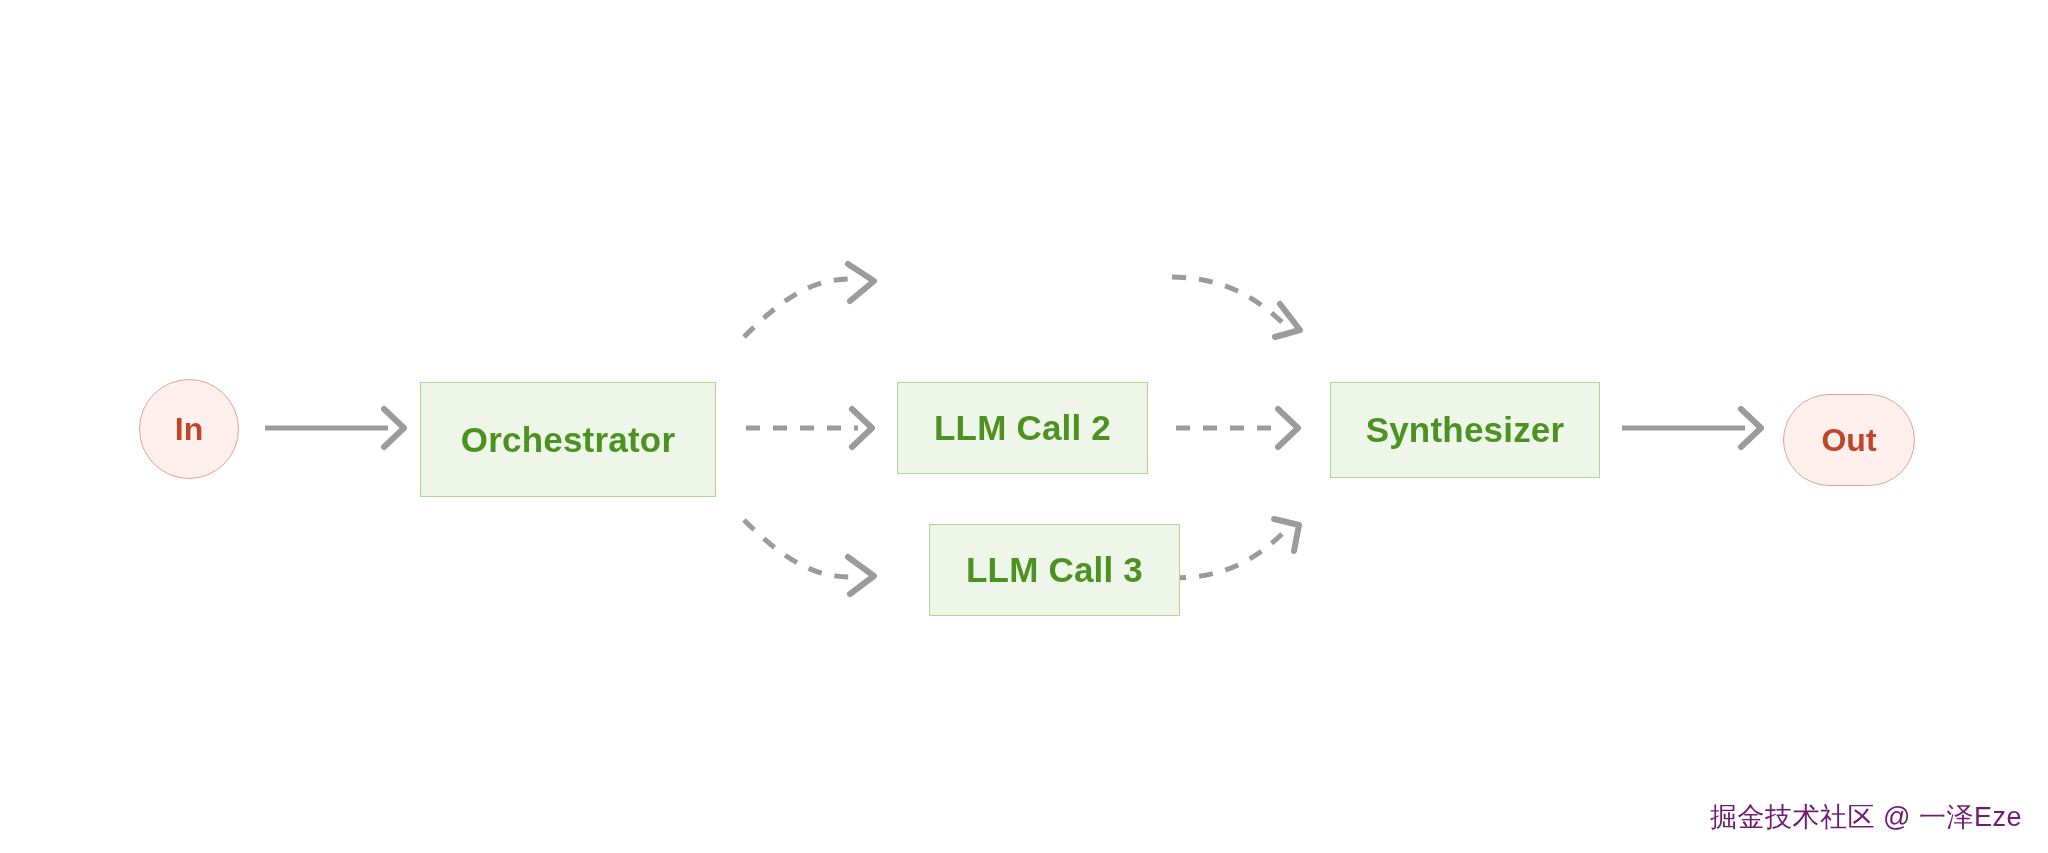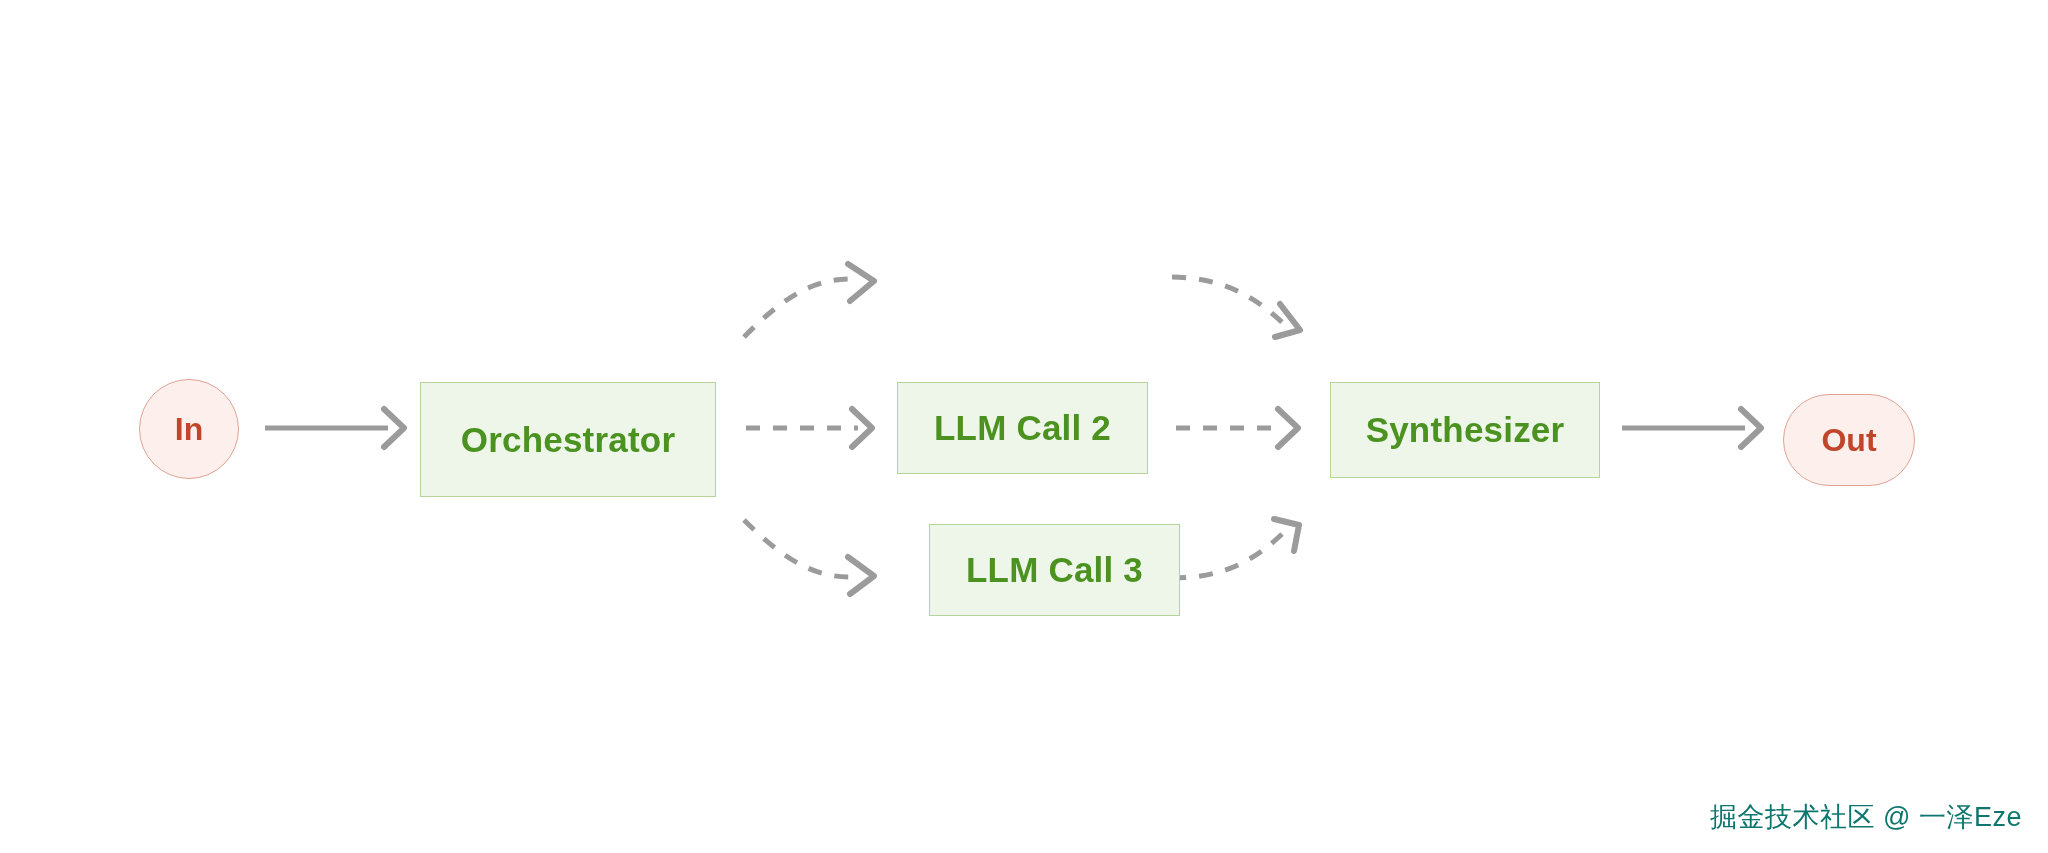--- a/index.html
+++ b/index.html
@@ -72,21 +72,21 @@
     stroke-width: 6;
     stroke-linecap: round;
     stroke-linejoin: round;
   }
 
   
   #watermark {
     position: absolute;
     right: 26px;
     bottom: 18px;
-    color: #0f766e;
+    color: #701a75;
     font-size: 27px;
     font-weight: 400;
     letter-spacing: 0.5px;
     white-space: nowrap;
   }
 </style>
 </head>
 <body>
 
 <div id="canvas">

